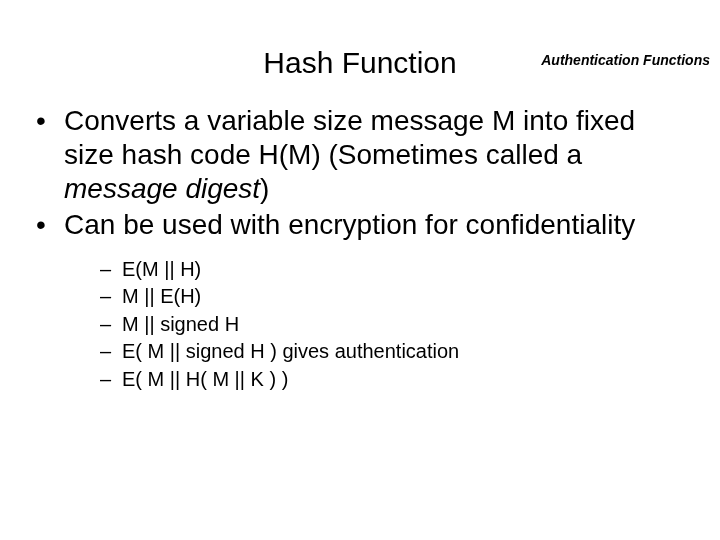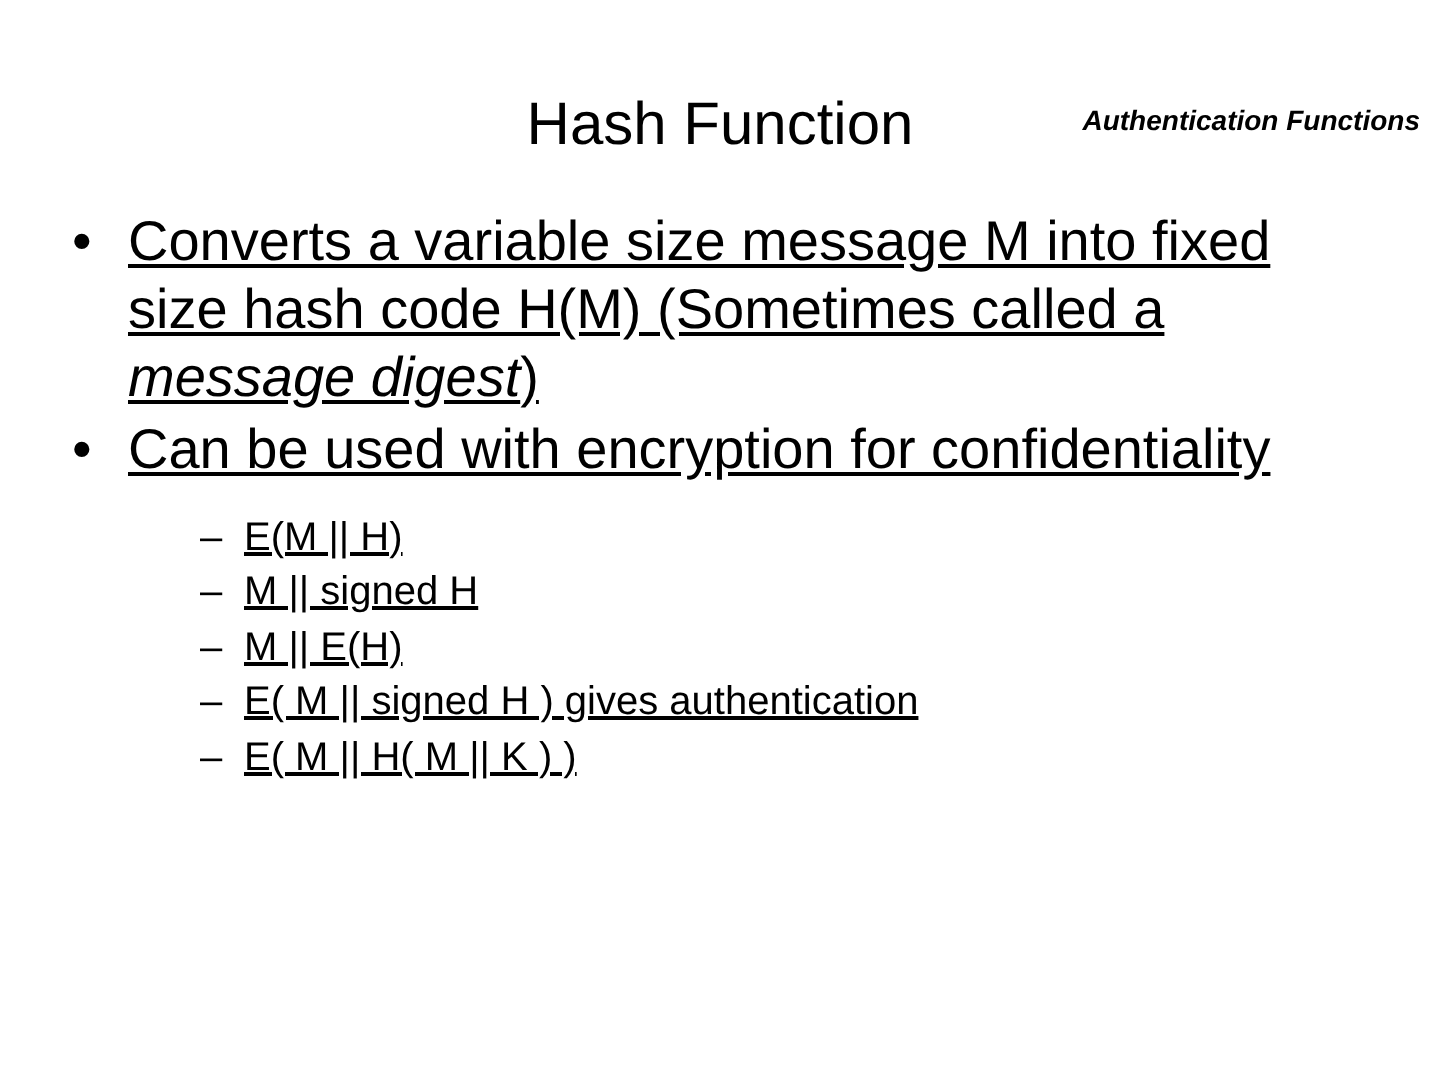--- a/index.html
+++ b/index.html
@@ -40,21 +40,20 @@
     list-style: none;
     padding: 0;
     margin: 0;
     font-size: 28px;
     line-height: 1.22;
   }
   ul.lvl1 > li {
     position: relative;
     padding-left: 36px;
     margin-bottom: 2px;
-    text-decoration: underline;
   }
   ul.lvl1 > li::before {
     content: "•";
     position: absolute;
     left: 8px;
     top: 0;
     font-size: 28px;
   }
   .italic {
     font-style: italic;
@@ -86,21 +85,21 @@
   <div class="title">Hash Function</div>
   <div class="body">
     <ul class="lvl1">
       <li>
         <span>Converts a variable size message M into fixed size hash code H(M) (Sometimes called a </span><span class="italic">message digest</span><span>)</span>
       </li>
       <li>
         <span>Can be used with encryption for confidentiality</span>
         <ul class="lvl2">
           <li>E(M || H)</li>
+          <li>M || E(H)</li>
           <li>M || signed H</li>
-          <li>M || E(H)</li>
           <li>E( M || signed H ) gives authentication</li>
           <li>E( M || H( M || K ) )</li>
         </ul>
       </li>
     </ul>
   </div>
 </div>
 
 </body></html>

